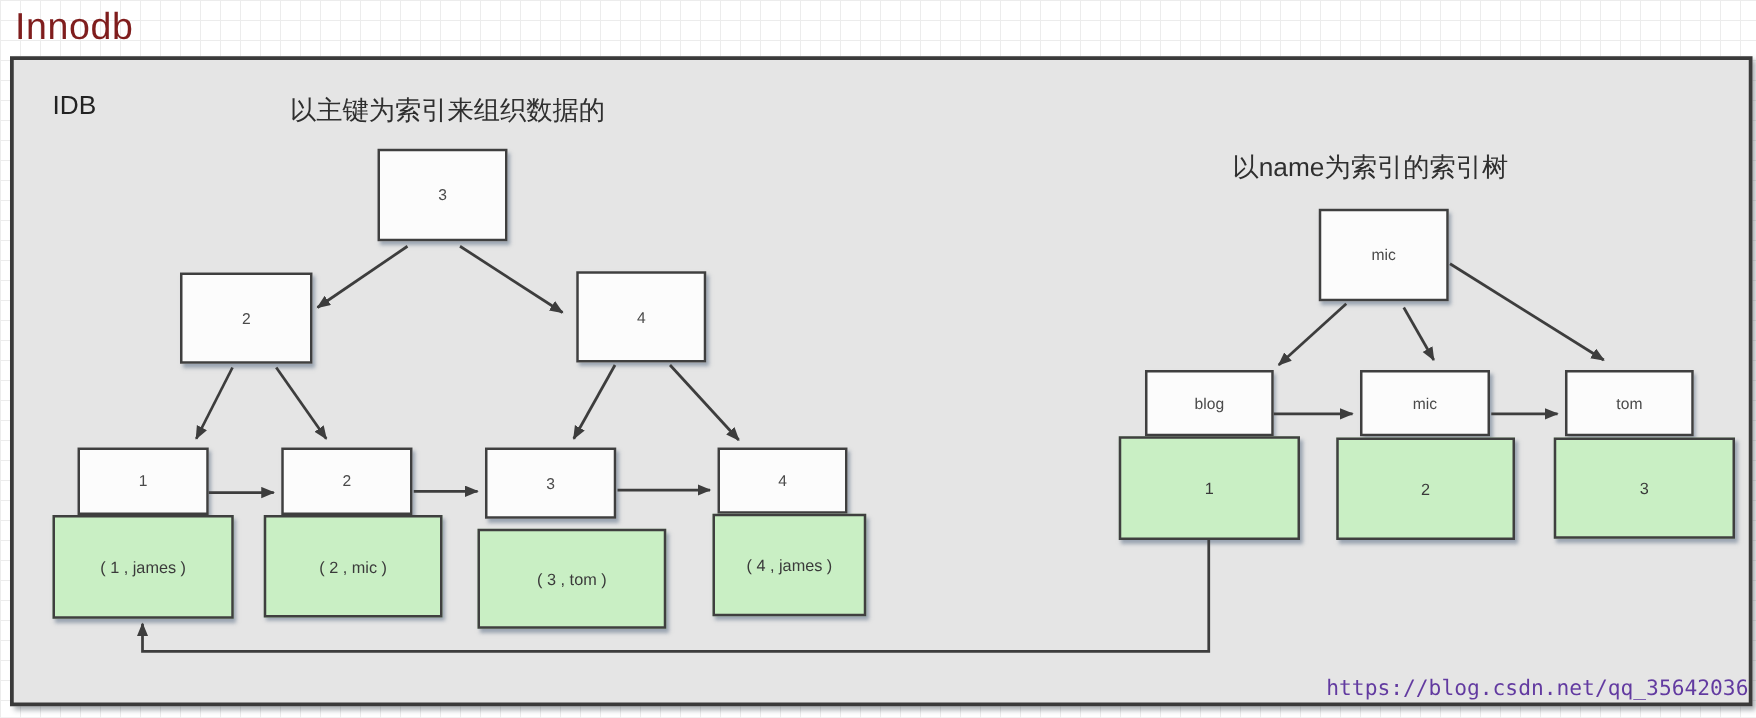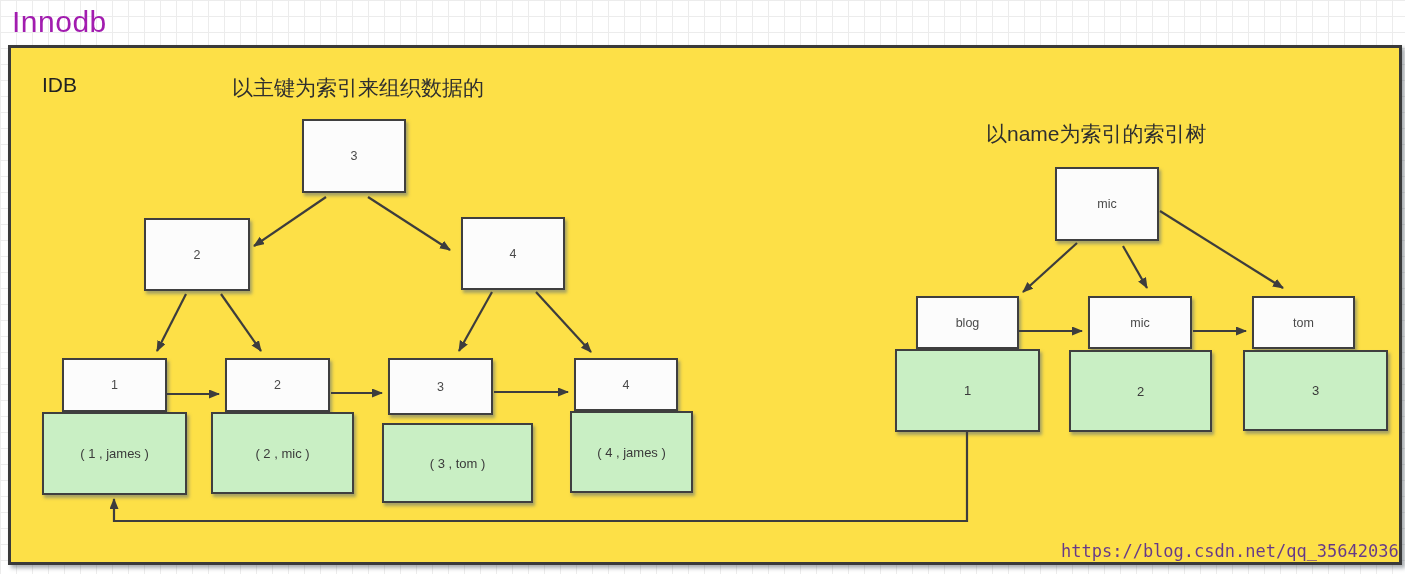--- a/index.html
+++ b/index.html
@@ -7,25 +7,25 @@
     width:1405px;height:574px;position:relative;overflow:hidden;
     font-family:"Liberation Sans",sans-serif;
     background-color:#ffffff;
     background-image:
       linear-gradient(#ececec 1px, transparent 1px),
       linear-gradient(90deg, #ececec 1px, transparent 1px);
     background-size:16px 16px;
   }
   .page-title{
     position:absolute;left:12px;top:5px;
-    font-size:30px;color:#a21caf;letter-spacing:0.5px;
+    font-size:30px;color:#7f1d1d;letter-spacing:0.5px;
   }
   .panel{
     position:absolute;left:8px;top:45px;width:1394px;height:520px;
-    background:#fde047;border:3px solid #3a3a3a;box-sizing:border-box;
+    background:#e5e5e5;border:3px solid #3a3a3a;box-sizing:border-box;
     box-shadow:3px 3px 4px rgba(60,70,80,0.45);
   }
   .idb-label{position:absolute;left:31px;top:25px;font-size:21px;color:#222;}
   .tree-title{position:absolute;font-size:21px;color:#2f2f2f;white-space:nowrap;}
   .tree-title.left{left:221px;top:26px;}
   .tree-title.right{left:975px;top:72px;}
   .node{
     position:absolute;background:#fcfcfc;border:2px solid #3f3f3f;box-sizing:border-box;
     display:flex;align-items:center;justify-content:center;
     font-size:12.5px;color:#4a4a4a;

